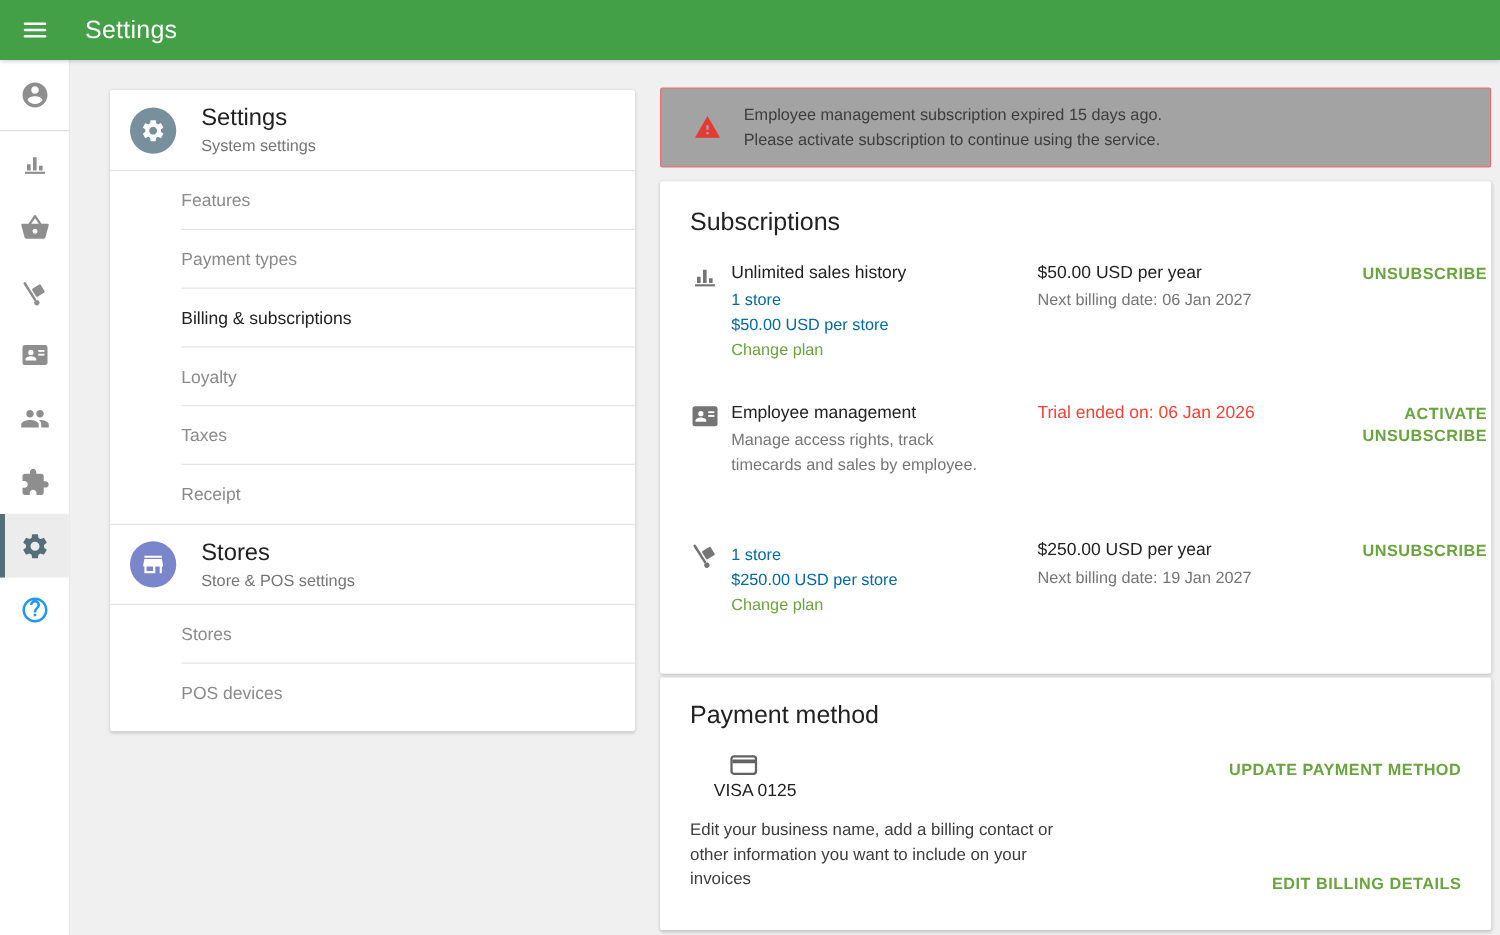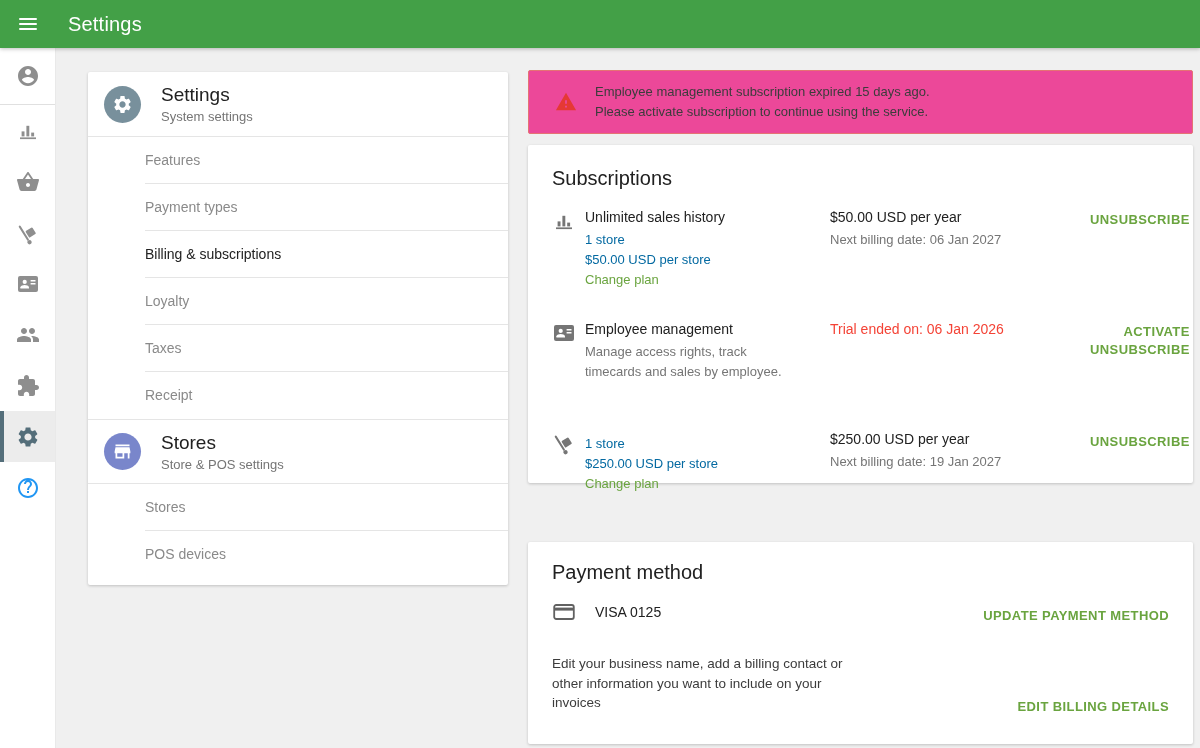--- a/index.html
+++ b/index.html
@@ -55,32 +55,32 @@
   .section-sub { font-size:13px; color:#757575; margin-top:3px; }
   .nav-item { height:47px; line-height:47px; padding-left:57px; font-size:14px;
     color:#8a8a8a; position:relative; cursor:pointer; }
   .nav-item.active { color:#212121; }
   .nav-item.divided::after { content:""; position:absolute; left:57px; right:0; bottom:0;
     height:1px; background:#e5e5e5; }
 
   
   .alert-box {
     position:absolute; left:528px; top:70px; width:665px; height:64px;
-    background:#ec4899; border:1px solid #e57373; border-radius:2px;
+    background:#a3a3a3; border:1px solid #e57373; border-radius:2px;
     display:flex; align-items:center; z-index:5;
   }
   .alert-box svg { width:22px; height:22px; fill:#e53935; margin-left:26px; flex:none; }
   .alert-text { margin-left:18px; font-size:13px; line-height:20px; color:#3c3c3c; }
 
   
   .panel {
     position:absolute; left:528px; width:665px; background:#fff;
     border-radius:2px; box-shadow:0 1px 3px rgba(0,0,0,.2);
   }
-  .subs-card { top:145px; height:338px;padding-left:28px; }
+  .subs-card { top:145px; height:394px;padding-left:28px; }
   .pay-card  { top:542px; height:202px;padding-left:30px; }
   .card-title { position:absolute; left:24px; font-size:20px; color:#212121; }
   .subs-card .card-title { top:22px; }
   .pay-card  .card-title { top:19px; }
 
   .sub-row { position:absolute; left:24px; right:18px; display:flex; align-items:flex-start; }
   .sub-row.r0 { top:63px; }
   .sub-row.r1 { top:175px; }
   .sub-row.r2 { top:285px; }
   .sub-icon { width:33px; flex:none; color:#757575; padding-top:1px; }
@@ -93,21 +93,21 @@
   .green-link { font-size:13px; color:#6aa43f; line-height:20px; cursor:pointer; }
   .sub-billing { width:260px; flex:none; }
   .billing-main { font-size:14px; color:#212121; line-height:18px; }
   .billing-sub { font-size:13px; color:#757575; line-height:20px; margin-top:4px; }
   .status-red { font-size:14px; color:#f44336; line-height:18px; }
   .sub-actions { flex:1; text-align:right; padding-top:2px; }
   .text-btn { display:inline-block; font-size:13px; font-weight:bold; color:#6aa43f;
     letter-spacing:.4px; cursor:pointer; }
 
   
-  .pm-row { position:absolute; left:24px; top:58px; display:flex; align-items:center; }
+  .pm-row { position:absolute; left:24px; top:58px; display:flex; align-items:center;flex-direction:column; }
   .pm-row svg { width:24px; height:24px; color:#616161; }
   .pm-label { margin-left:19px; font-size:14px; color:#212121; }
   .pm-update { position:absolute; right:24px; top:66px; }
   .pm-note { position:absolute; left:24px; top:112px; width:318px;
     font-size:13.5px; color:#3c3c3c; line-height:19.5px; }
   .pm-edit { position:absolute; right:24px; top:157px; }
 </style>
 </head>
 <body>
 

